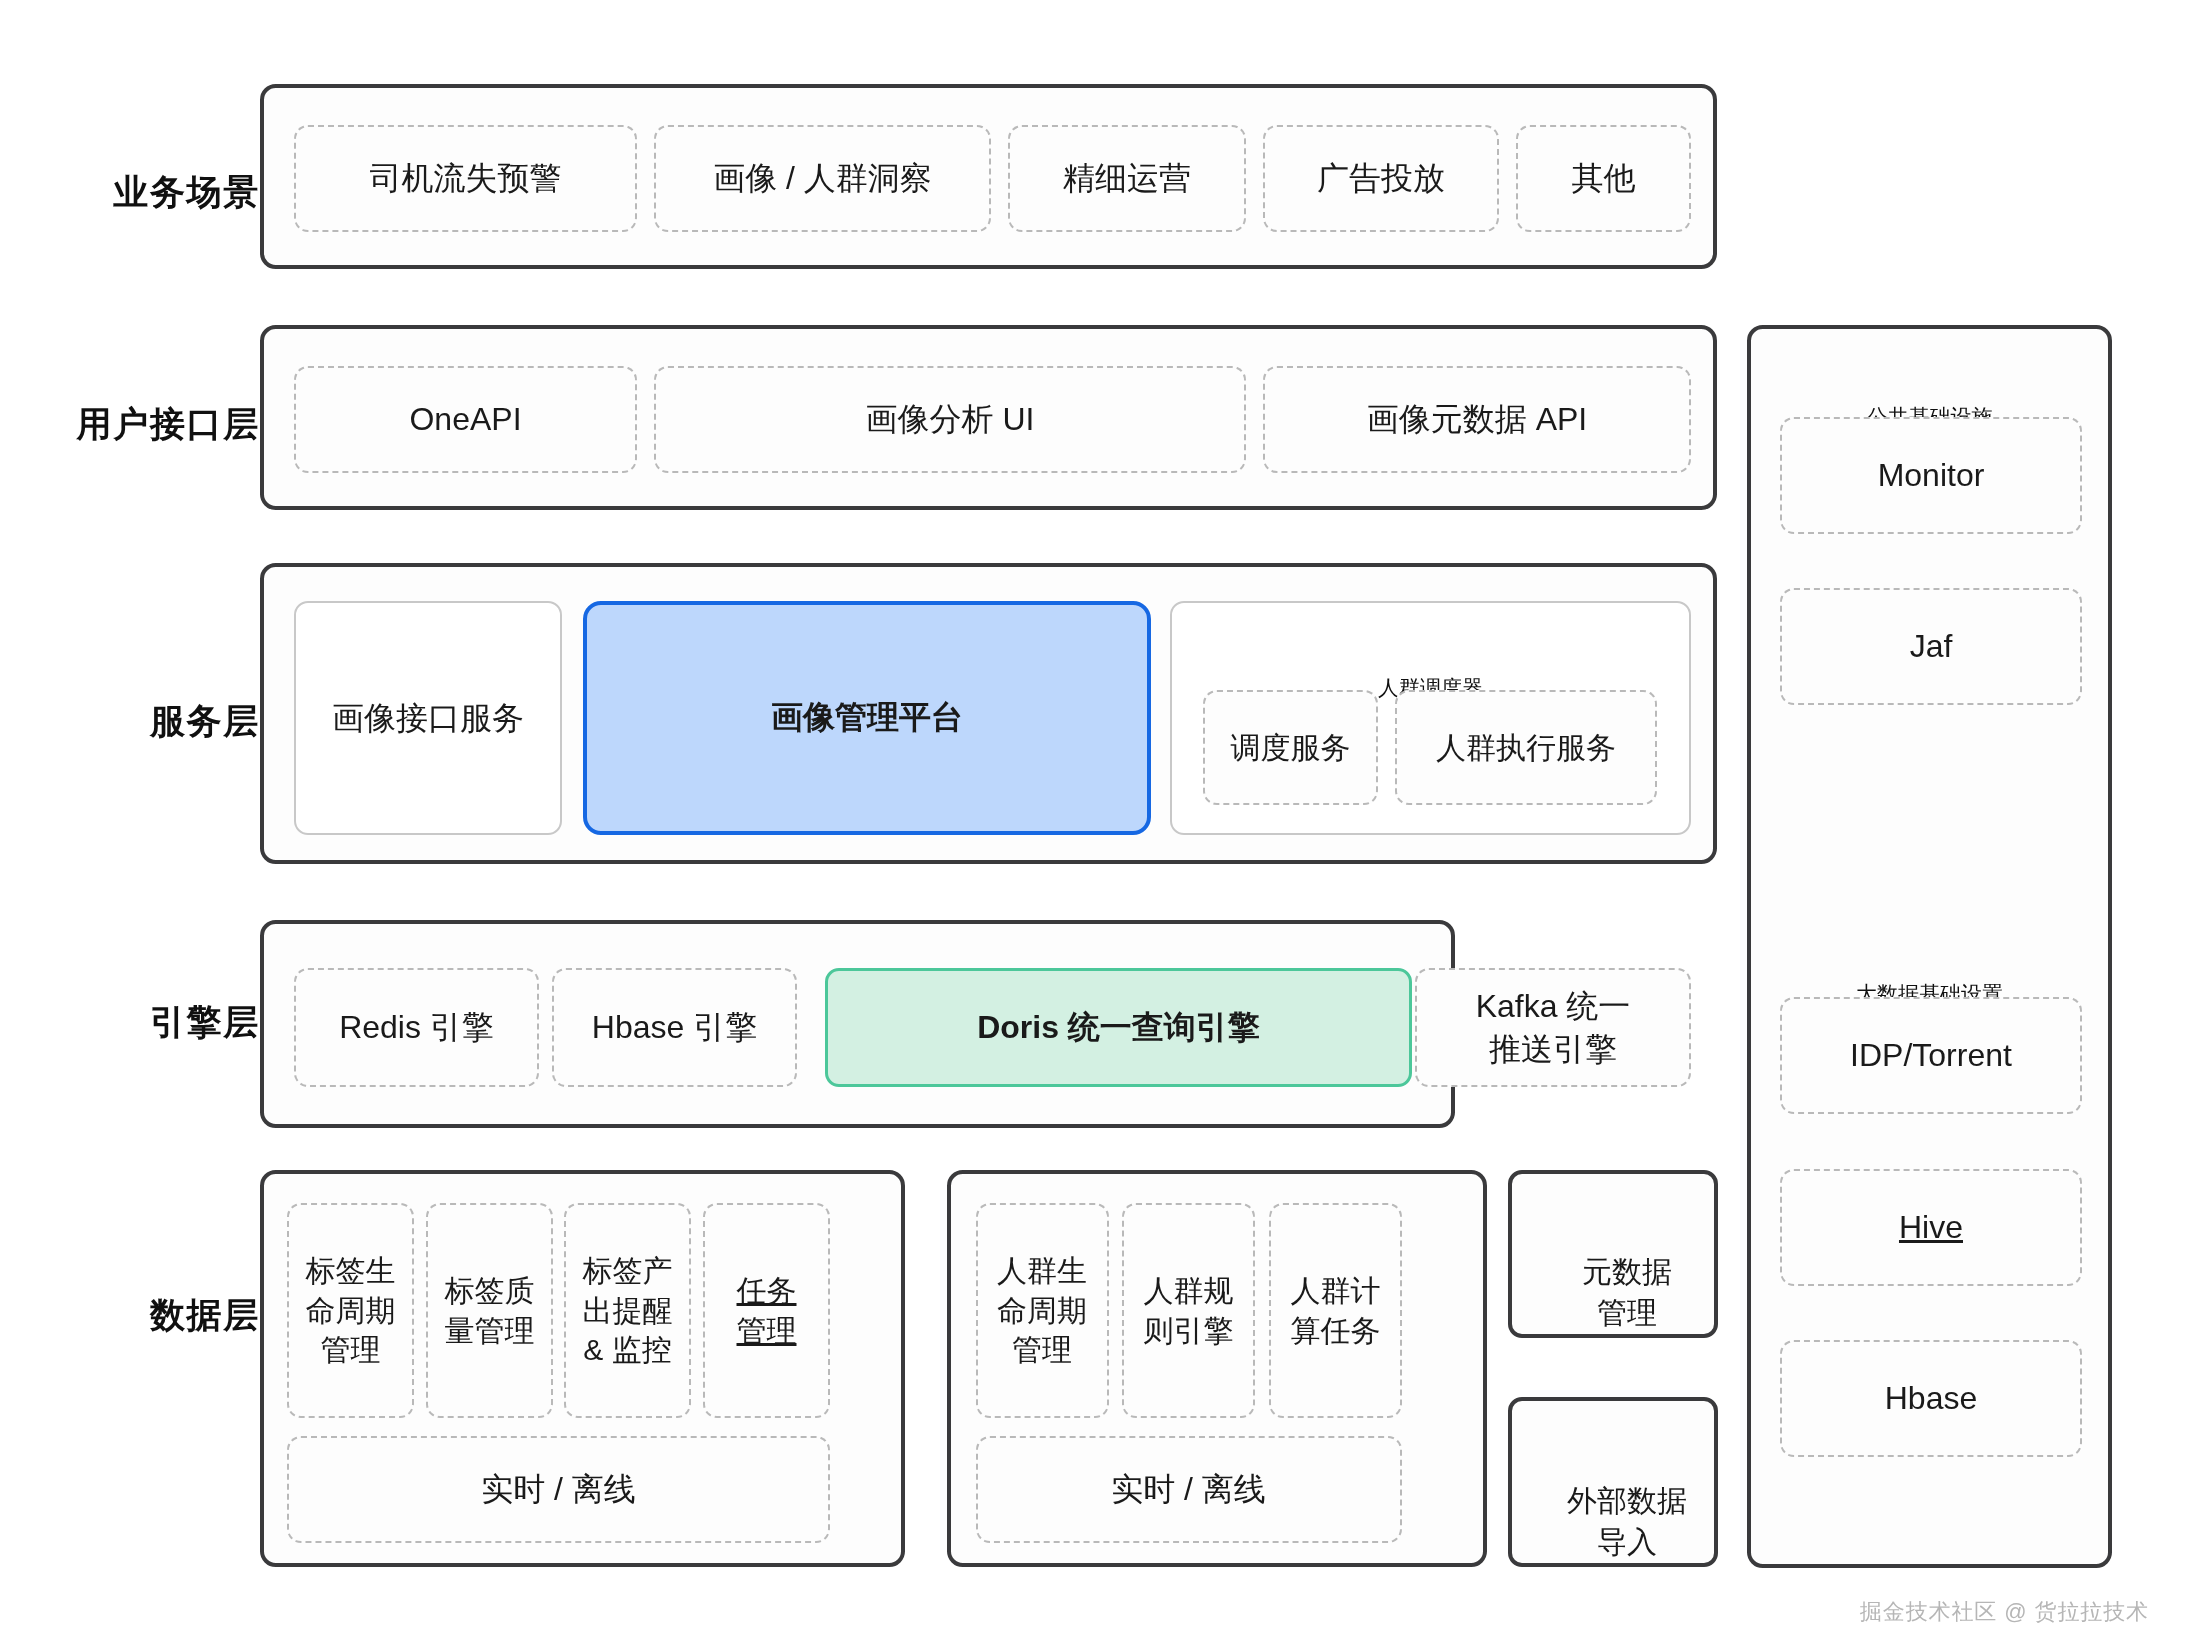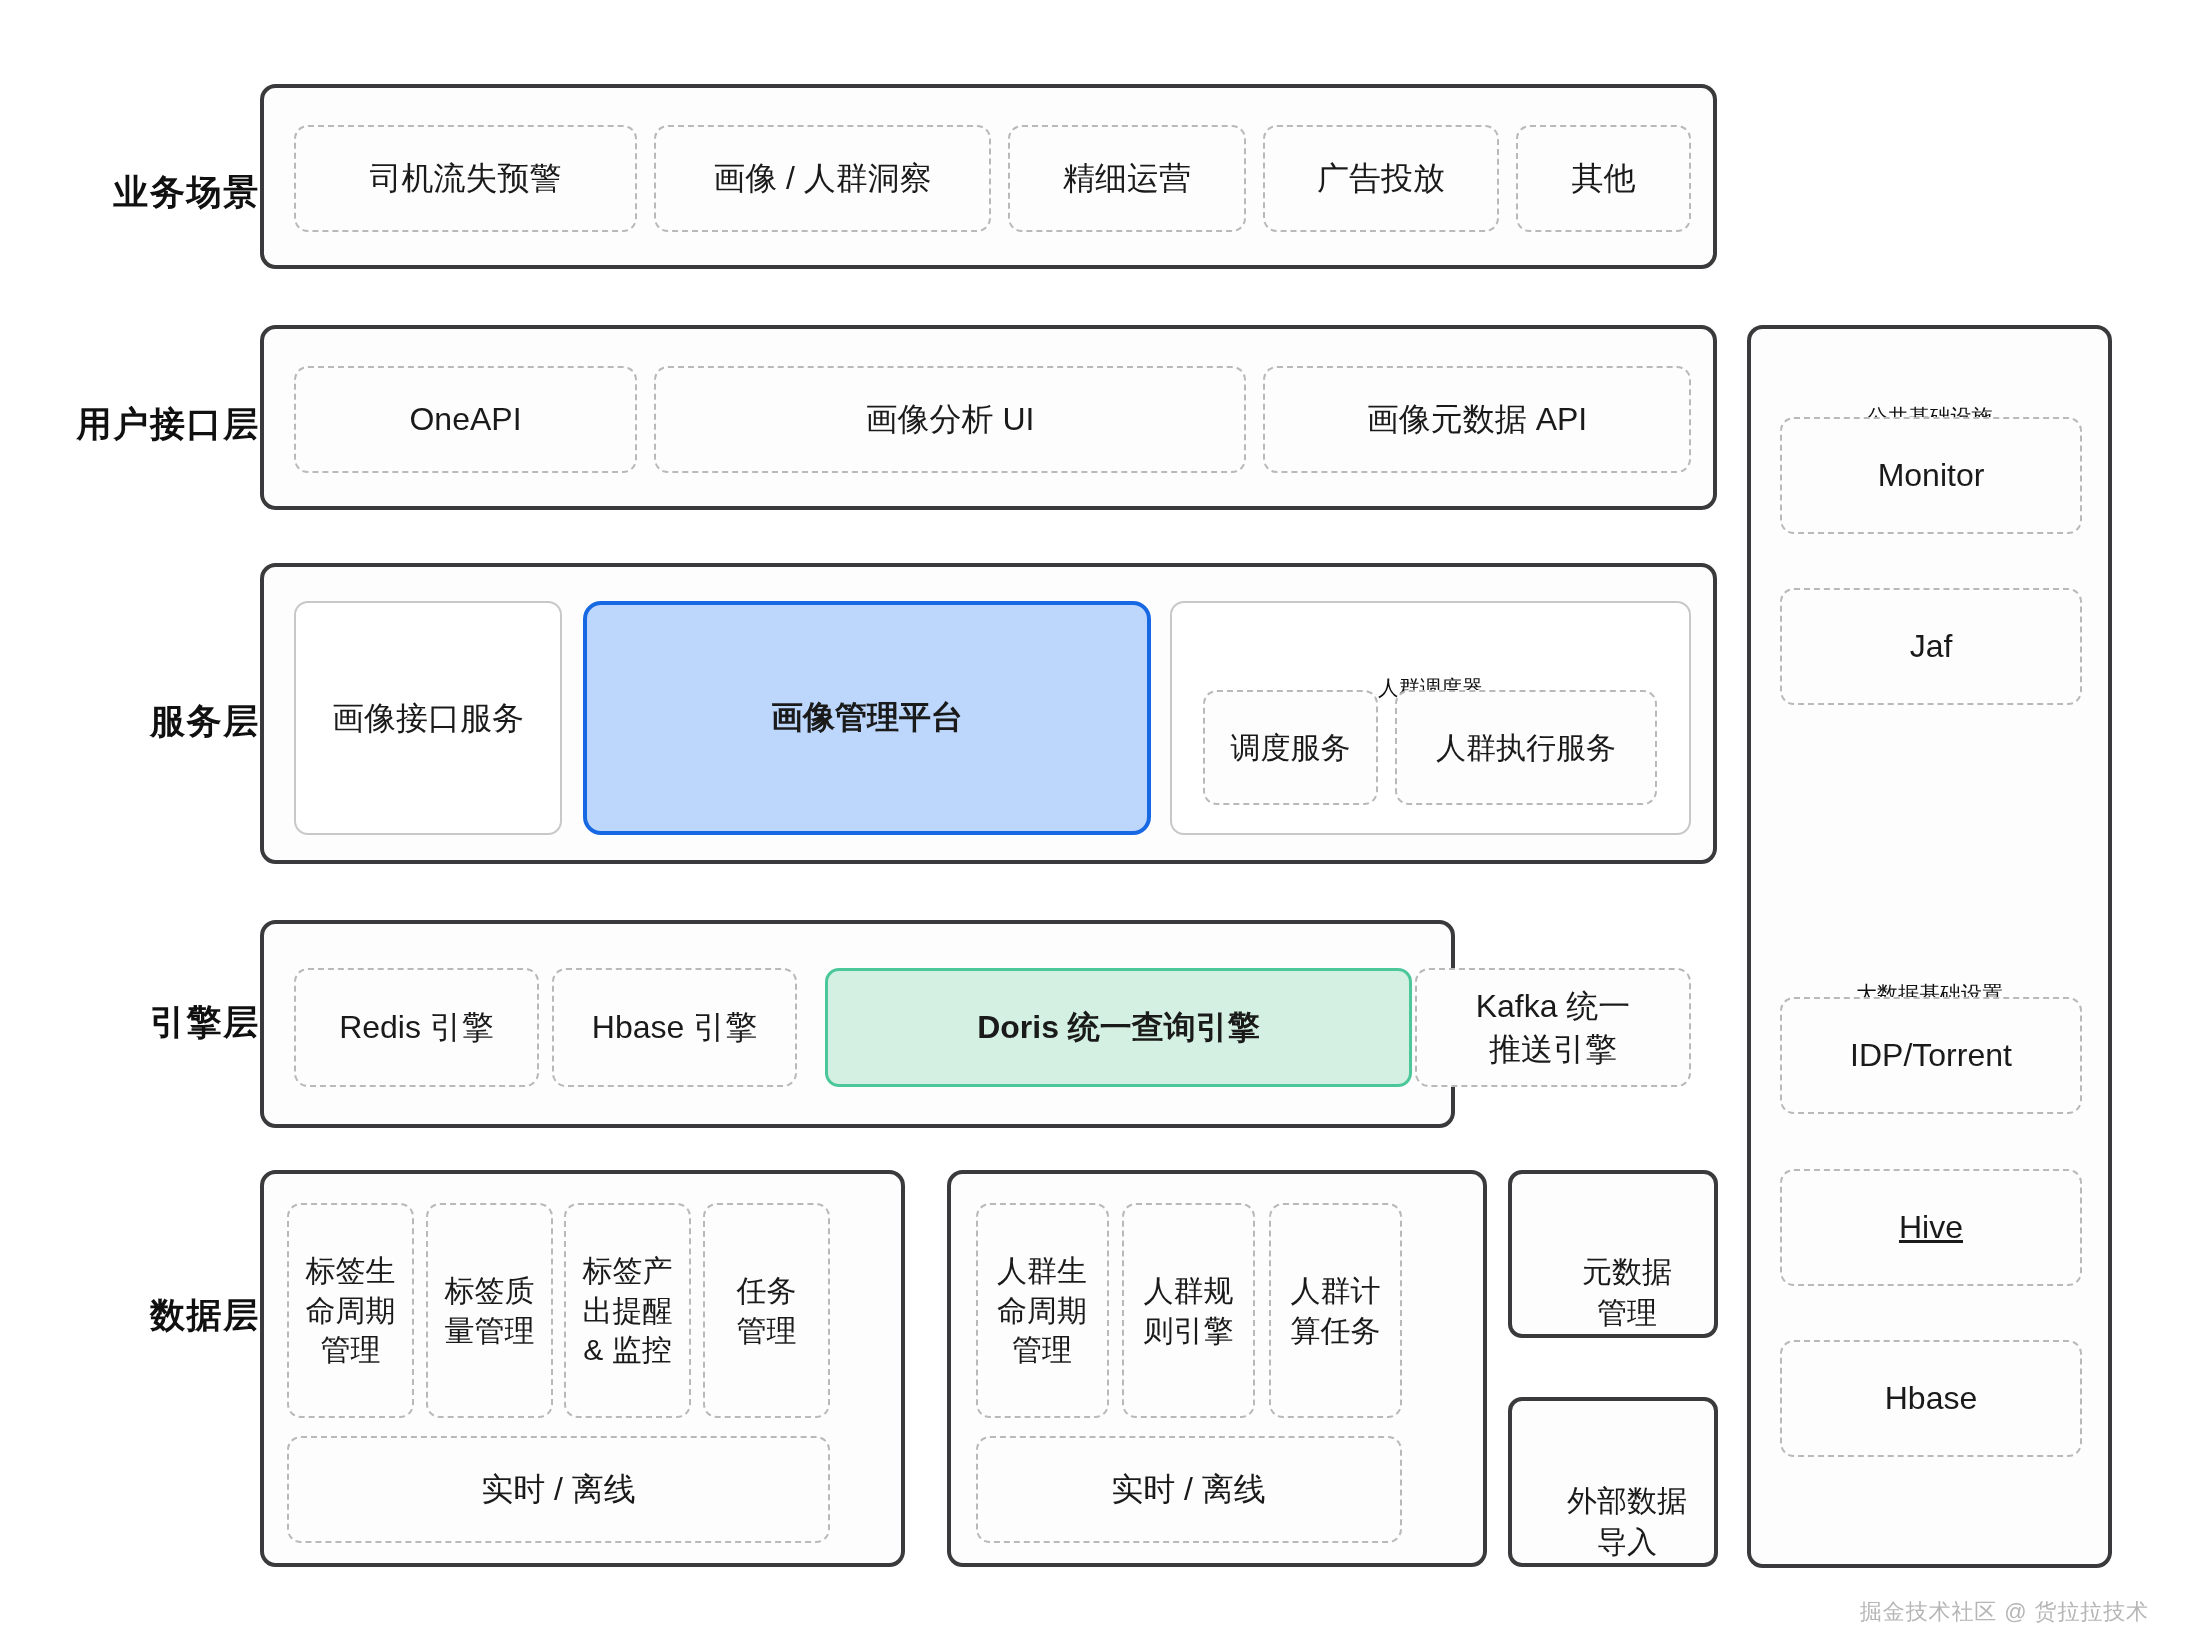--- a/index.html
+++ b/index.html
@@ -232,21 +232,21 @@
     </div>
     <div class="node t-md" style="position:absolute; left:162px; top:29px; width:127px; height:215px; white-space:pre-line;">
       <span>标签质
 量管理</span>
     </div>
     <div class="node t-md" style="position:absolute; left:300px; top:29px; width:127px; height:215px; white-space:pre-line;">
       <span>标签产
 出提醒
 &amp; 监控</span>
     </div>
-    <div class="node t-md" style="position:absolute; left:439px; top:29px; width:127px; height:215px; white-space:pre-line;">
+    <div class="node t-md" style="position:absolute; left:439px; top:29px; width:127px; height:215px; white-space:pre-line;text-decoration:underline;">
       <span>任务
 管理</span>
     </div>
     <div class="node t-lg" style="position:absolute; left:23px; top:262px; width:543px; height:107px;">
       <span>实时 / 离线</span>
     </div>
   </div>
 
   <div class="group" style="left:947px; top:1170px; width:540px; height:397px;">
     <div class="node t-md" style="position:absolute; left:24.5px; top:29px; width:133px; height:215px; white-space:pre-line;">

